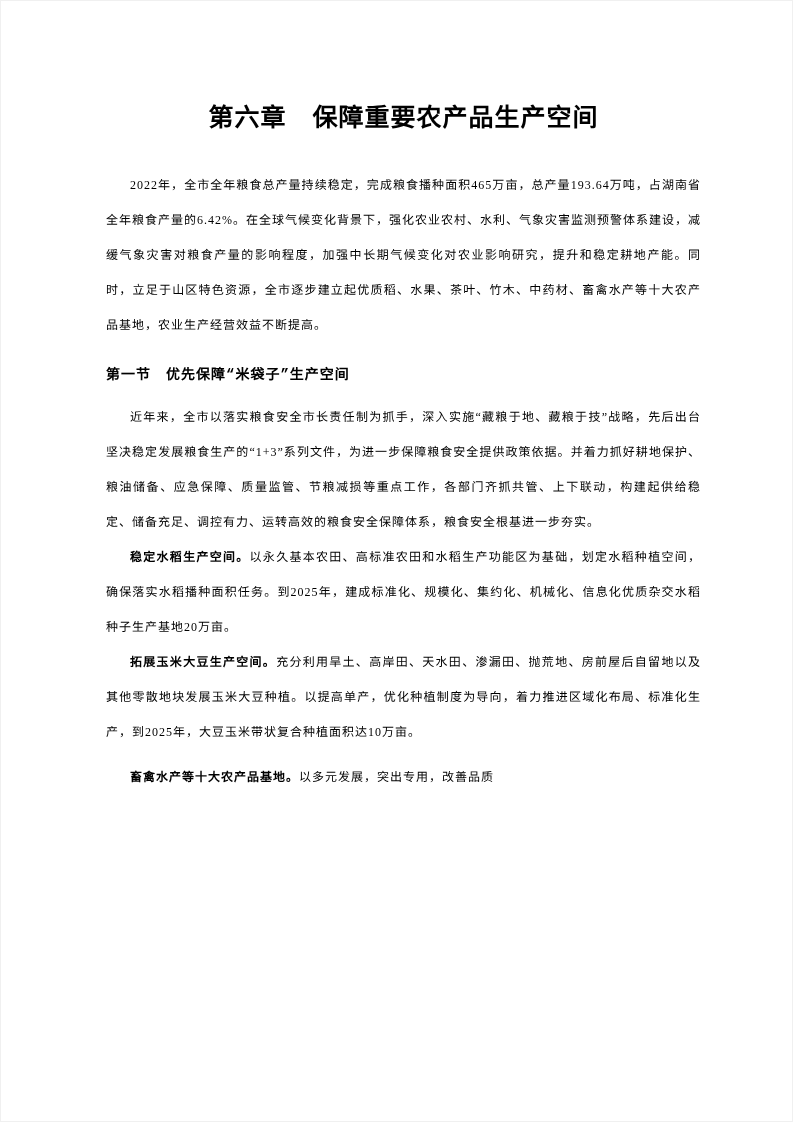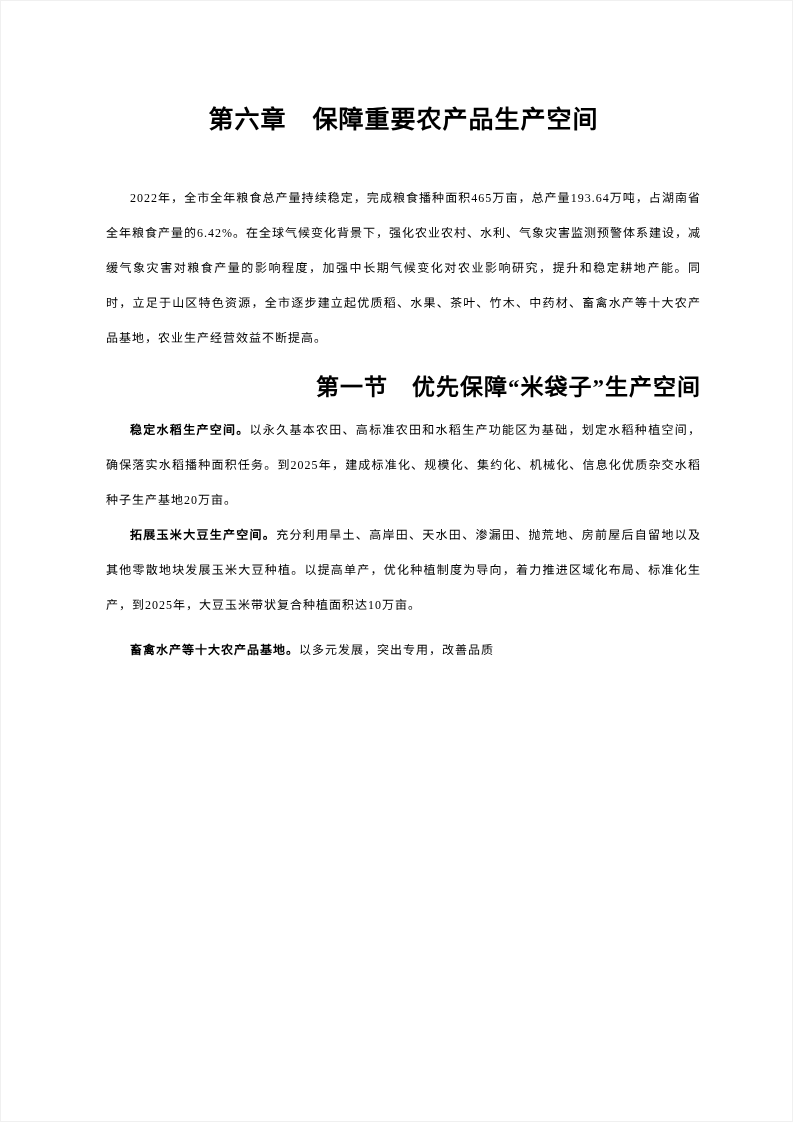--- a/index.html
+++ b/index.html
@@ -13,35 +13,35 @@
     height: 1122px;
     box-sizing: border-box;
     background: #ffffff;
     box-shadow: inset 0 0 0 1px #f0f0f0;
     padding: 100px 92px 0 106px;
     color: #000000;
     font-family: "Liberation Serif", "DejaVu Serif", serif;
     overflow: hidden;
   }
   h1.chapter-title {
-    margin: 0 0 41px 0;
-    font-family: Liberation Serif, serif;
+    margin: 0 0 28px 0;
+    font-family: Liberation Mono, monospace;
     font-weight: 700;
     font-size: 25px;
     line-height: 40px;
     text-align: center;
     letter-spacing: 1px;
   }
   h2.section-title {
     margin: 14px 0 7px 0;
-    font-family: Liberation Serif, serif;
+    font-family: Liberation Mono, monospace;
     font-weight: 700;
-    font-size: 23px;
+    font-size: 14px;
     line-height: 36px;
-    text-align: right;
+    text-align: left;
     letter-spacing: 1px;
   }
   p.body-para {
     margin: 0;
     font-size: 12px;
     line-height: 35px;
     letter-spacing: 1px;
     text-align: justify;
     text-indent: 2em;
   }
@@ -57,20 +57,21 @@
 <body>
 
 <div class="page">
 
   <h1 class="chapter-title">第六章　保障重要农产品生产空间</h1>
 
   <p class="body-para"><span>2022年，全市全年粮食总产量持续稳定，完成粮食播种面积465万亩，总产量193.64万吨，占湖南省全年粮食产量的6.42%。在全球气候变化背景下，强化农业农村、水利、气象灾害监测预警体系建设，减缓气象灾害对粮食产量的影响程度，加强中长期气候变化对农业影响研究，提升和稳定耕地产能。同时，立足于山区特色资源，全市逐步建立起优质稻、水果、茶叶、竹木、中药材、畜禽水产等十大农产品基地，农业生产经营效益不断提高。</span></p>
 
   <h2 class="section-title">第一节　优先保障“米袋子”生产空间</h2>
 
+  <p class="body-para after-heading"><span>近年来，全市以落实粮食安全市长责任制为抓手，深入实施“藏粮于地、藏粮于技”战略，先后出台坚决稳定发展粮食生产的“1+3”系列文件，为进一步保障粮食安全提供政策依据。并着力抓好耕地保护、粮油储备、应急保障、质量监管、节粮减损等重点工作，各部门齐抓共管、上下联动，构建起供给稳定、储备充足、调控有力、运转高效的粮食安全保障体系，粮食安全根基进一步夯实。</span></p>
 
   <p class="body-para"><strong class="lead">稳定水稻生产空间。</strong><span>以永久基本农田、高标准农田和水稻生产功能区为基础，划定水稻种植空间，确保落实水稻播种面积任务。到2025年，建成标准化、规模化、集约化、机械化、信息化优质杂交水稻种子生产基地20万亩。</span></p>
 
   <p class="body-para"><strong class="lead">拓展玉米大豆生产空间。</strong><span>充分利用旱土、高岸田、天水田、渗漏田、抛荒地、房前屋后自留地以及其他零散地块发展玉米大豆种植。以提高单产，优化种植制度为导向，着力推进区域化布局、标准化生产，到2025年，大豆玉米带状复合种植面积达10万亩。</span></p>
 
   <p class="body-para last-para"><strong class="lead">畜禽水产等十大农产品基地。</strong><span>以多元发展，突出专用，改善品质</span></p>
 
 </div>
 
 </body></html>

